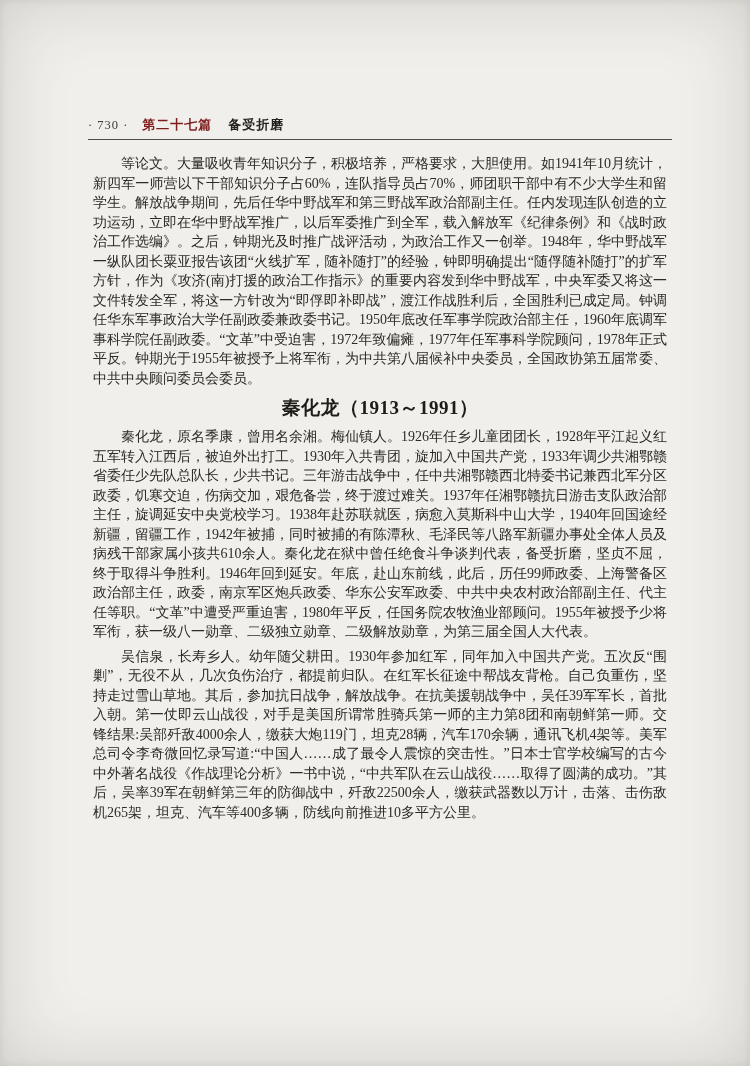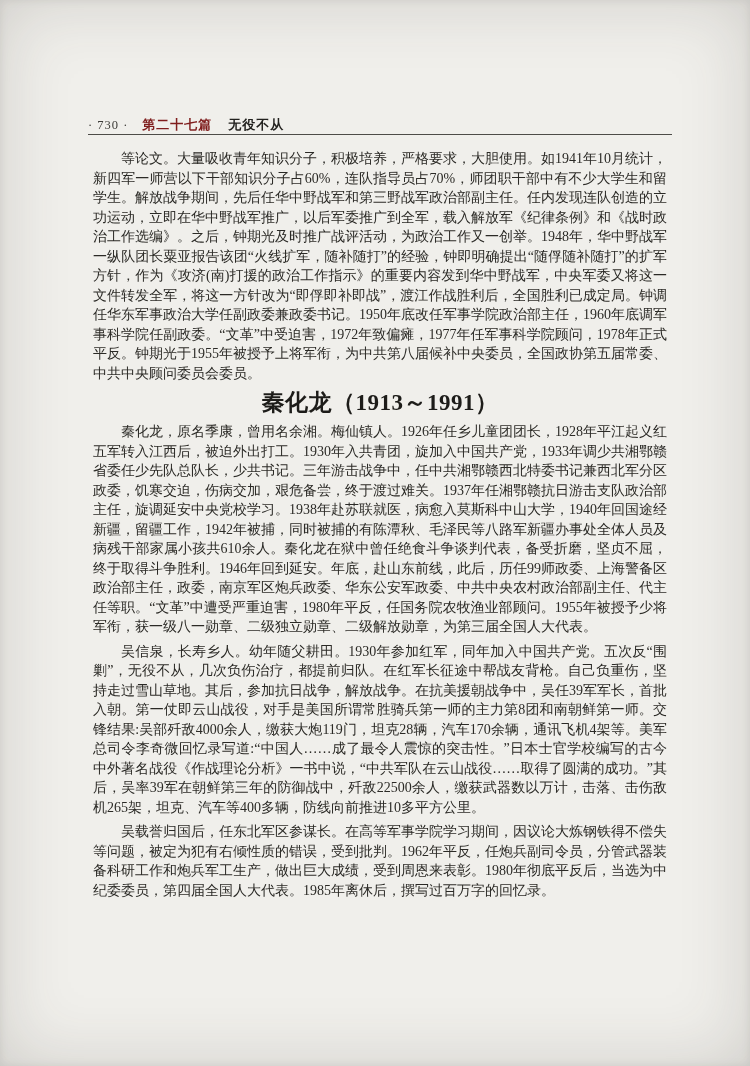--- a/index.html
+++ b/index.html
@@ -22,20 +22,21 @@
     left: 88px;
     top: 116px;
     width: 584px;
     color: #2b2a26;
   }
   .page-header {
     display: flex;
     align-items: baseline;
     gap: 14px;
     font-size: 13px;
+    padding-bottom: 5px;
     border-bottom: 1px solid #4d4c48;
   }
   .page-number {
     color: #3c3b37;
     letter-spacing: 1px;
     font-size: 12.5px;
   }
   .chapter {
     font-weight: bold;
     color: #7f1d1d;
@@ -55,42 +56,41 @@
   .body-paragraph {
     margin: 5px;
     text-indent: 2em;
     text-align: justify;
     text-align-last: left;
     color: #2b2a26;
   }
   .section-heading {
     margin: 8px 0 7px 0;
     text-align: center;
-    font-size: 23px;
+    font-size: 19px;
     font-weight: bold;
     color: #1d1c19;
     letter-spacing: 0.5px;
     line-height: 24px;
   }
 </style>
 </head>
 <body>
 
 <div class="page">
   <div class="content">
 
     <div class="page-header">
       <span class="page-number">· 730 ·</span>
       <span class="chapter">第二十七篇</span>
-      <span class="section-title">无役不从</span>
+      <span class="section-title">备受折磨</span>
     </div>
 
     <div class="page-body">
 
     <p class="body-paragraph">等论文。大量吸收青年知识分子，积极培养，严格要求，大胆使用。如1941年10月统计，新四军一师营以下干部知识分子占60%，连队指导员占70%，师团职干部中有不少大学生和留学生。解放战争期间，先后任华中野战军和第三野战军政治部副主任。任内发现连队创造的立功运动，立即在华中野战军推广，以后军委推广到全军，载入解放军《纪律条例》和《战时政治工作选编》。之后，钟期光及时推广战评活动，为政治工作又一创举。1948年，华中野战军一纵队团长粟亚报告该团“火线扩军，随补随打”的经验，钟即明确提出“随俘随补随打”的扩军方针，作为《攻济(南)打援的政治工作指示》的重要内容发到华中野战军，中央军委又将这一文件转发全军，将这一方针改为“即俘即补即战”，渡江作战胜利后，全国胜利已成定局。钟调任华东军事政治大学任副政委兼政委书记。1950年底改任军事学院政治部主任，1960年底调军事科学院任副政委。“文革”中受迫害，1972年致偏瘫，1977年任军事科学院顾问，1978年正式平反。钟期光于1955年被授予上将军衔，为中共第八届候补中央委员，全国政协第五届常委、中共中央顾问委员会委员。</p>
         <h2 class="section-heading">秦化龙（1913～1991）</h2>
         <p class="body-paragraph">秦化龙，原名季康，曾用名余湘。梅仙镇人。1926年任乡儿童团团长，1928年平江起义红五军转入江西后，被迫外出打工。1930年入共青团，旋加入中国共产党，1933年调少共湘鄂赣省委任少先队总队长，少共书记。三年游击战争中，任中共湘鄂赣西北特委书记兼西北军分区政委，饥寒交迫，伤病交加，艰危备尝，终于渡过难关。1937年任湘鄂赣抗日游击支队政治部主任，旋调延安中央党校学习。1938年赴苏联就医，病愈入莫斯科中山大学，1940年回国途经新疆，留疆工作，1942年被捕，同时被捕的有陈潭秋、毛泽民等八路军新疆办事处全体人员及病残干部家属小孩共610余人。秦化龙在狱中曾任绝食斗争谈判代表，备受折磨，坚贞不屈，终于取得斗争胜利。1946年回到延安。年底，赴山东前线，此后，历任99师政委、上海警备区政治部主任，政委，南京军区炮兵政委、华东公安军政委、中共中央农村政治部副主任、代主任等职。“文革”中遭受严重迫害，1980年平反，任国务院农牧渔业部顾问。1955年被授予少将军衔，获一级八一勋章、二级独立勋章、二级解放勋章，为第三届全国人大代表。</p>
         <p class="body-paragraph">吴信泉，长寿乡人。幼年随父耕田。1930年参加红军，同年加入中国共产党。五次反“围剿”，无役不从，几次负伤治疗，都提前归队。在红军长征途中帮战友背枪。自己负重伤，坚持走过雪山草地。其后，参加抗日战争，解放战争。在抗美援朝战争中，吴任39军军长，首批入朝。第一仗即云山战役，对手是美国所谓常胜骑兵第一师的主力第8团和南朝鲜第一师。交锋结果:吴部歼敌4000余人，缴获大炮119门，坦克28辆，汽车170余辆，通讯飞机4架等。美军总司令李奇微回忆录写道:“中国人……成了最令人震惊的突击性。”日本士官学校编写的古今中外著名战役《作战理论分析》一书中说，“中共军队在云山战役……取得了圆满的成功。”其后，吴率39军在朝鲜第三年的防御战中，歼敌22500余人，缴获武器数以万计，击落、击伤敌机265架，坦克、汽车等400多辆，防线向前推进10多平方公里。</p>
-        <p class="body-paragraph">吴载誉归国后，任东北军区参谋长。在高等军事学院学习期间，因议论大炼钢铁得不偿失等问题，被定为犯有右倾性质的错误，受到批判。1962年平反，任炮兵副司令员，分管武器装备科研工作和炮兵军工生产，做出巨大成绩，受到周恩来表彰。1980年彻底平反后，当选为中纪委委员，第四届全国人大代表。1985年离休后，撰写过百万字的回忆录。</p>
       </div>
 
   </div>
 </div>
 
 </body></html>

